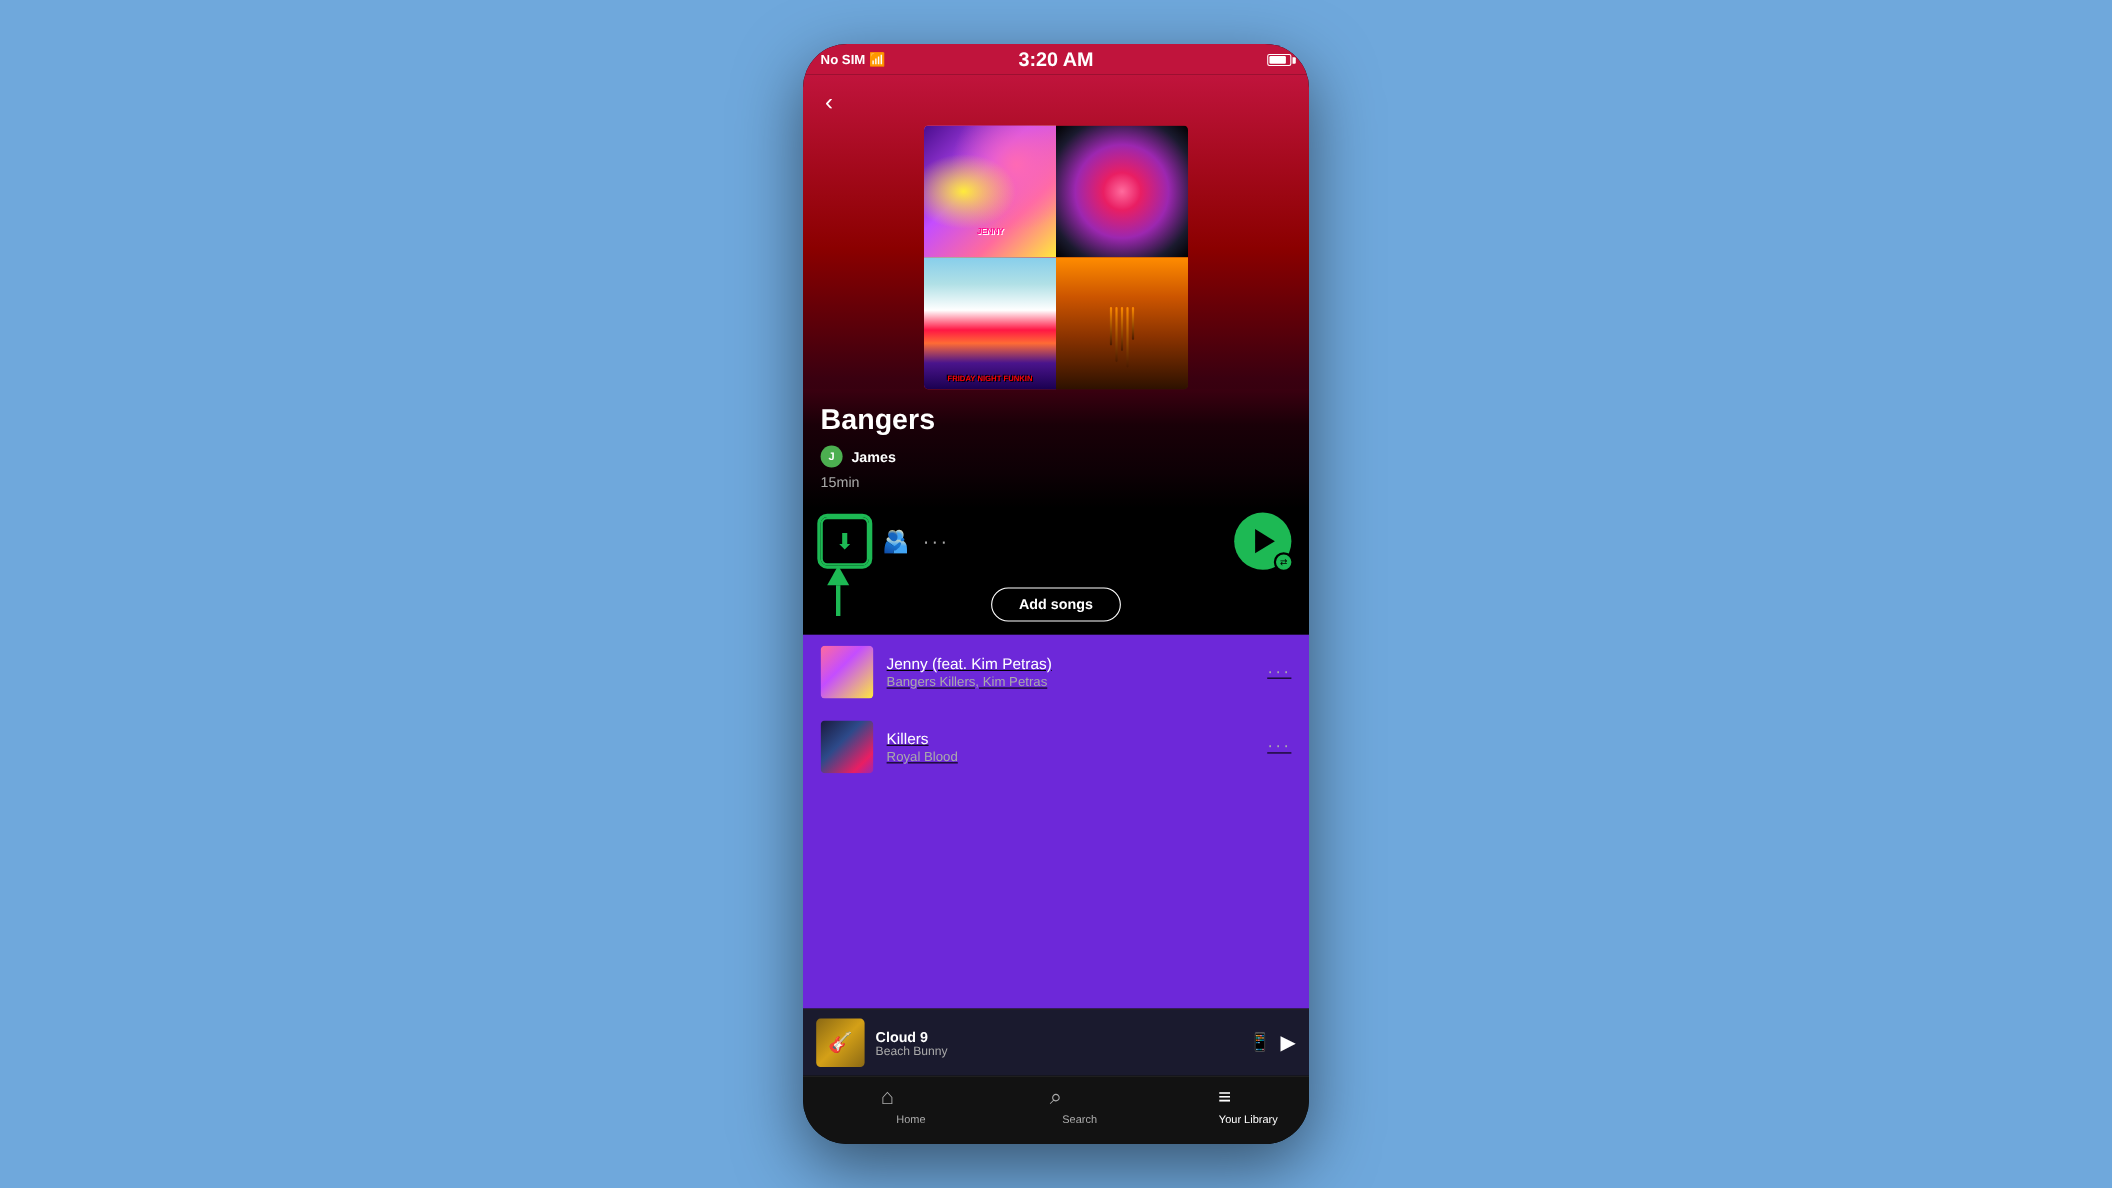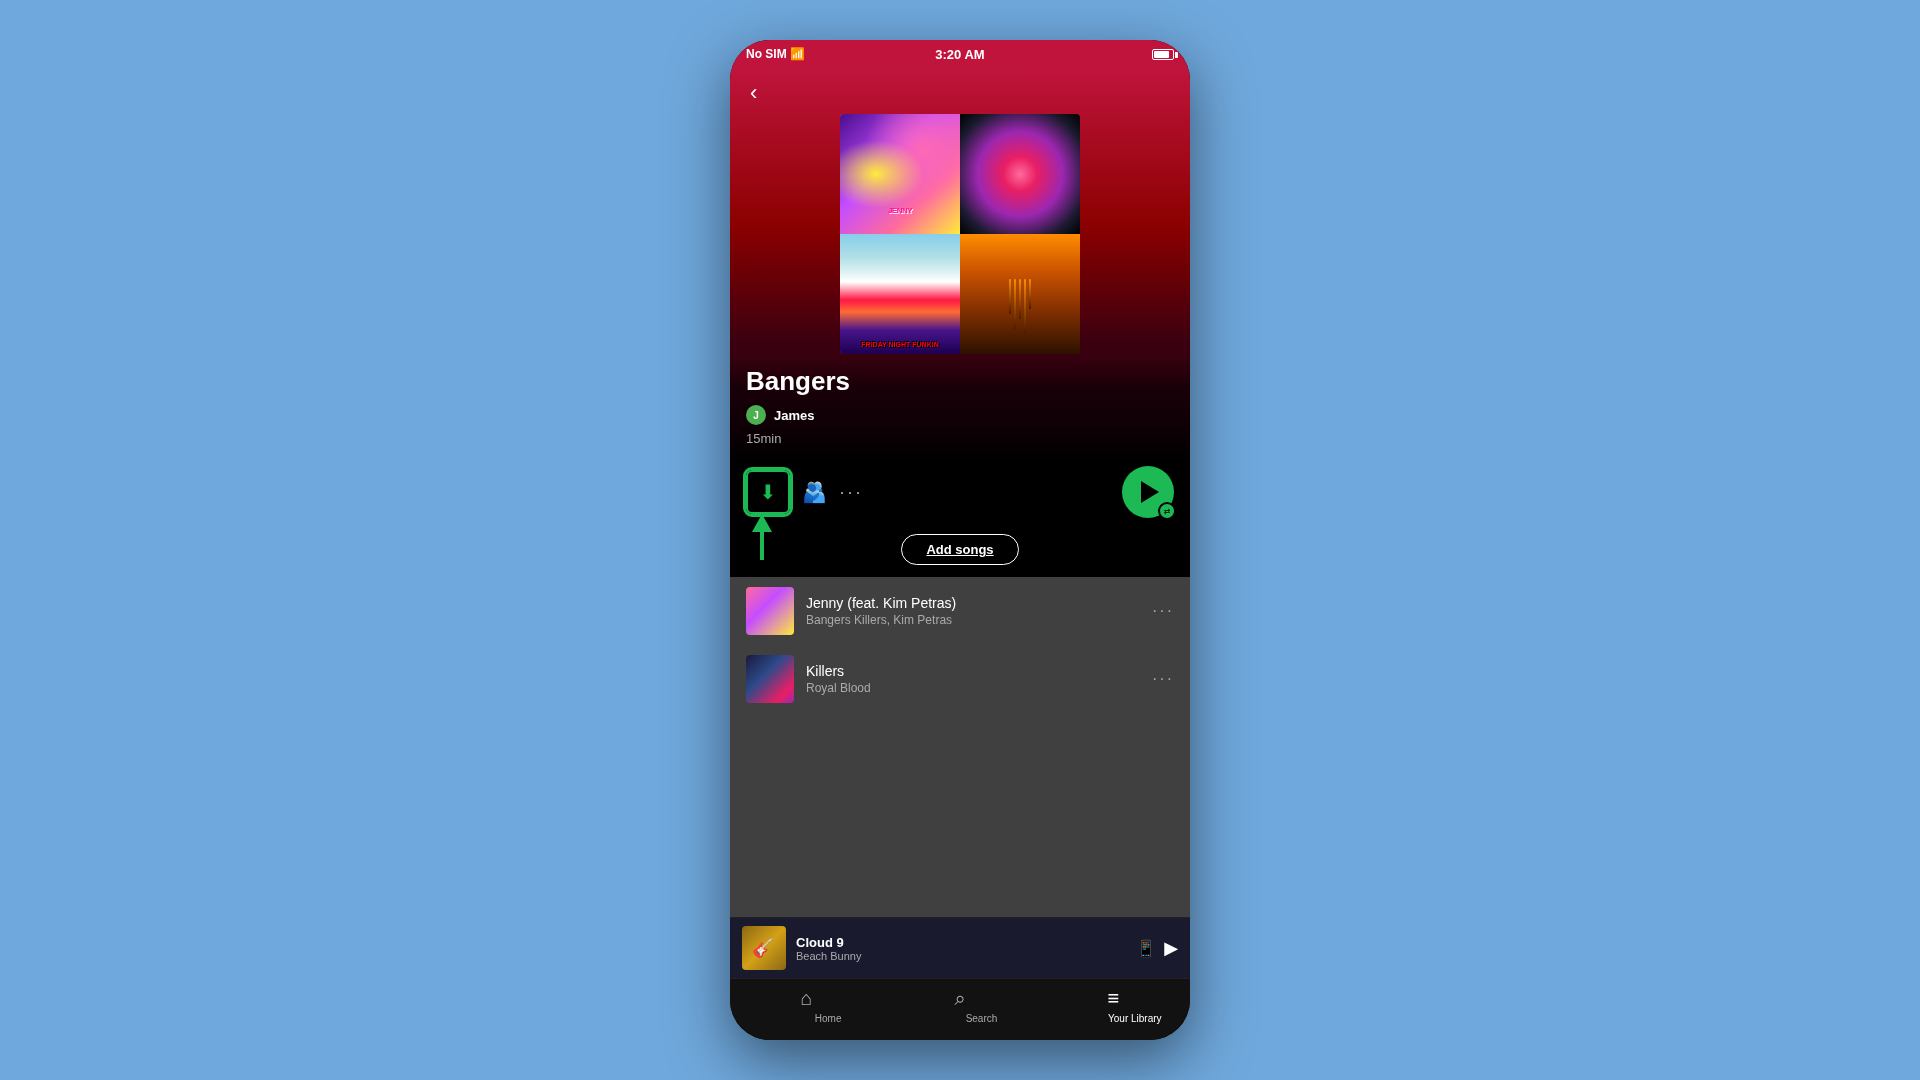--- a/index.html
+++ b/index.html
@@ -30,21 +30,21 @@
       display: flex;
       align-items: center;
       justify-content: space-between;
       padding: 0 16px;
       font-size: 12px;
       color: white;
       font-weight: 600;
       gap: 36px;
     }
     .status-left { display: flex; align-items: center; gap: 4px; }
-    .status-center { position: absolute; left: 50%; transform: translateX(-50%); font-size: 13px; font-weight: 600; }
+    .status-center { position: absolute; left: 50%; transform: translateX(-50%); font-size: 18px; font-weight: 600; }
     .status-right { display: flex; align-items: center; gap: 4px; }
     .wifi-icon { font-size: 12px; }
     .battery-icon {
       width: 22px; height: 11px;
       border: 1.5px solid white;
       border-radius: 2px;
       position: relative;
       display: inline-block;
     }
     .battery-icon::after {
@@ -307,27 +307,27 @@
 
     .add-songs-btn {
       border: 1.5px solid white;
       border-radius: 20px;
       padding: 7px 24px;
       color: white;
       font-size: 13px;
       font-weight: 600;
       cursor: pointer;
       background: transparent;
+    }
+
+    
+    .song-list {
+      background: #6d28d9;
+      flex: 1;
       text-decoration: underline;
-    }
-
-    
-    .song-list {
-      background: #404040;
-      flex: 1;
     }
 
     .song-item {
       display: flex;
       align-items: center;
       padding: 10px 16px;
       gap: 12px;
       border-bottom: none;
     }
 

